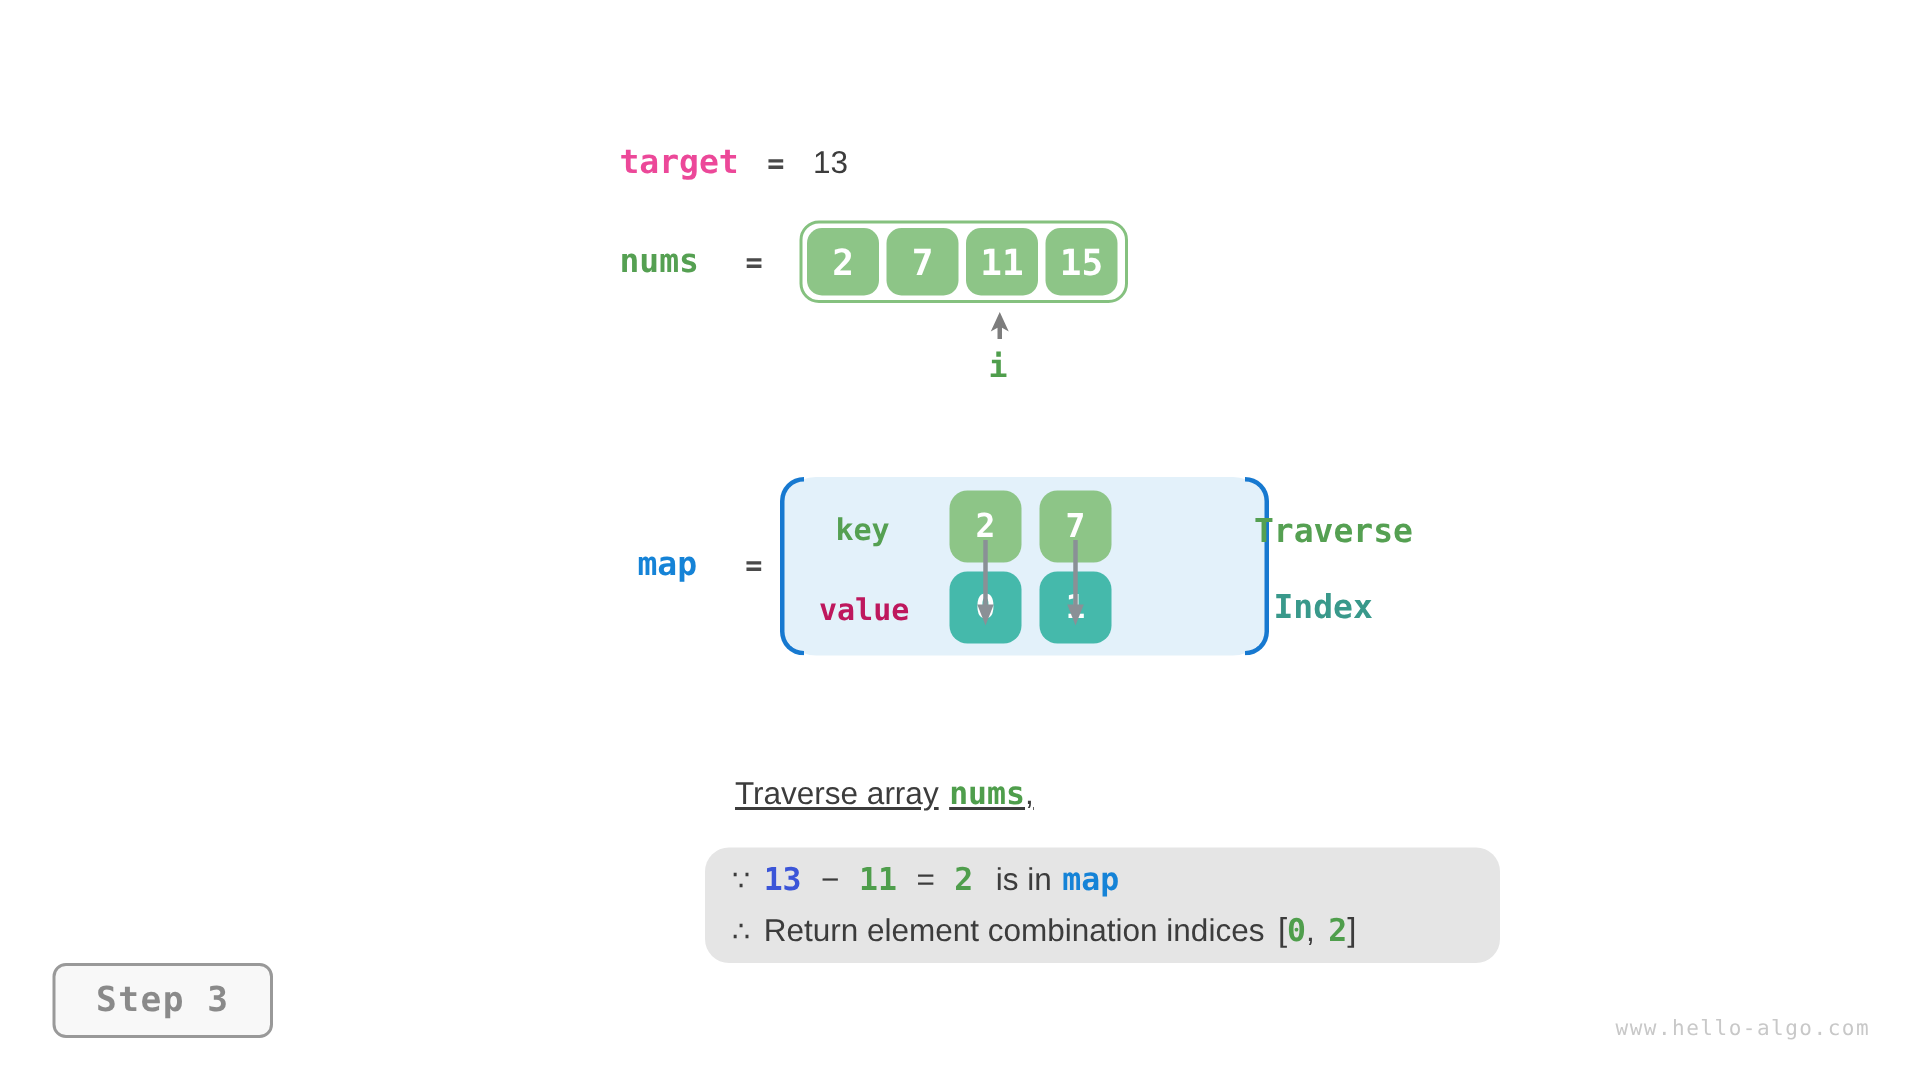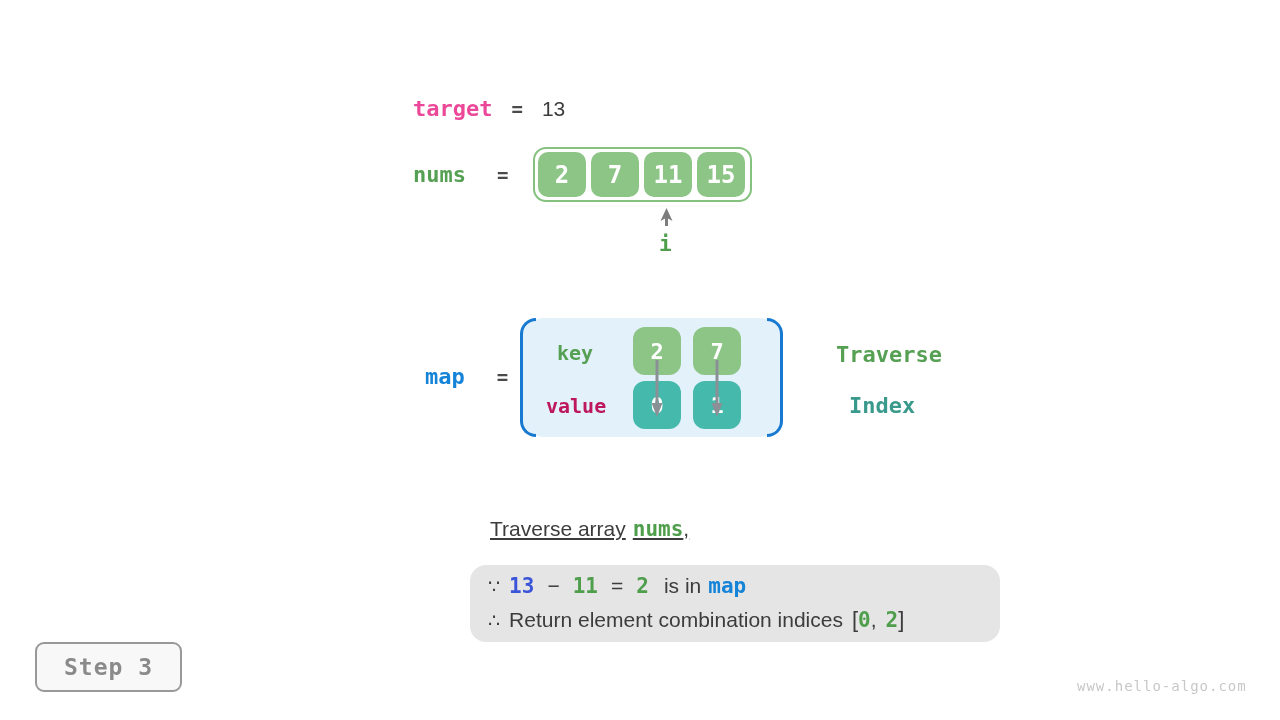--- a/index.html
+++ b/index.html
@@ -43,21 +43,21 @@
 
   .pointer-arrow { left: 658px; top: 207px; }
   .pointer-label { left: 659px; top: 232px; font: bold 21px "DejaVu Sans Mono", monospace; color: #4f9e4c; }
 
   
   .map-row { left: 425px; top: 364px; display: flex; align-items: baseline; }
   .map-label { font: bold 22px "DejaVu Sans Mono", monospace; color: #1583d7; }
   .map-eq { margin-left: 32px; font: bold 19px "DejaVu Sans Mono", monospace; color: #4a4a4a; }
 
   .map-box {
-    left: 520px; top: 318px; width: 263px; height: 119px;
+    left: 520px; top: 318px; width: 326px; height: 119px;
     background: #e3f1fa;
     border-radius: 24px;
   }
   .bracket { position: absolute; top: 0; bottom: 0; width: 16px; }
   .bracket-left  { left: 0;  border: 3px solid #1779d0; border-right: none; border-radius: 24px 0 0 24px; }
   .bracket-right { right: 0; border: 3px solid #1779d0; border-left: none;  border-radius: 0 24px 24px 0; }
 
   .key-label   { position: absolute; left: 37px; top: 23px; font: bold 20px "DejaVu Sans Mono", monospace; color: #55a052; }
   .value-label { position: absolute; left: 26px; top: 76px; font: bold 20px "DejaVu Sans Mono", monospace; color: #be185d; }
 

